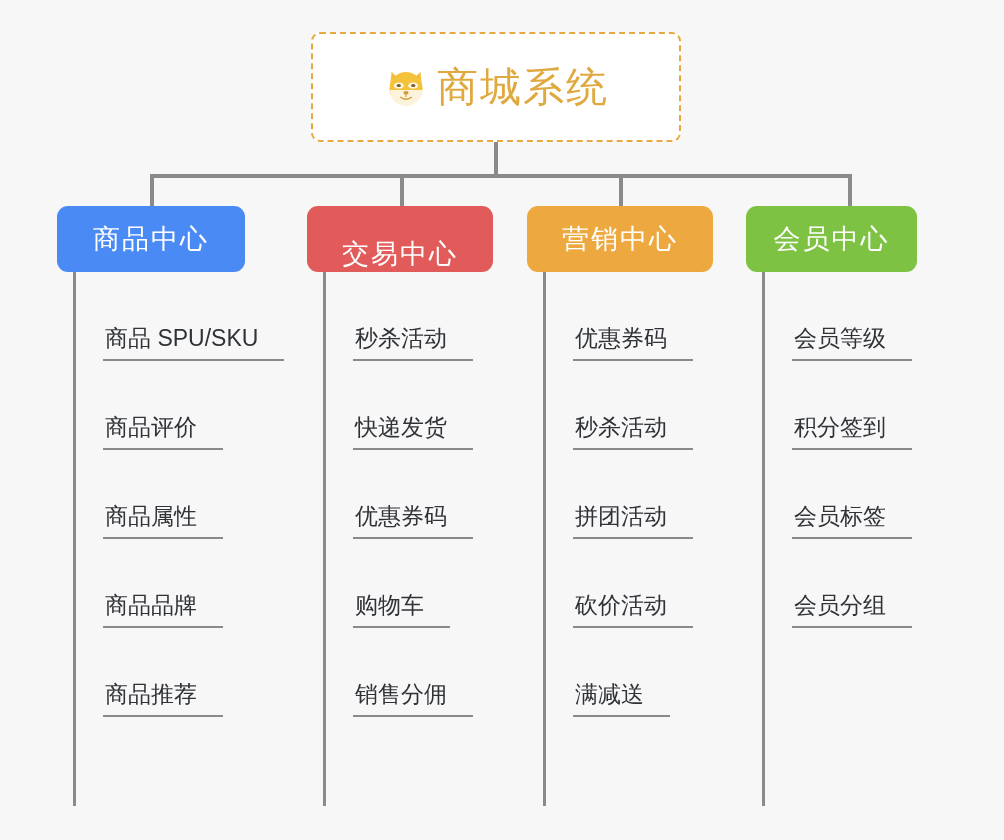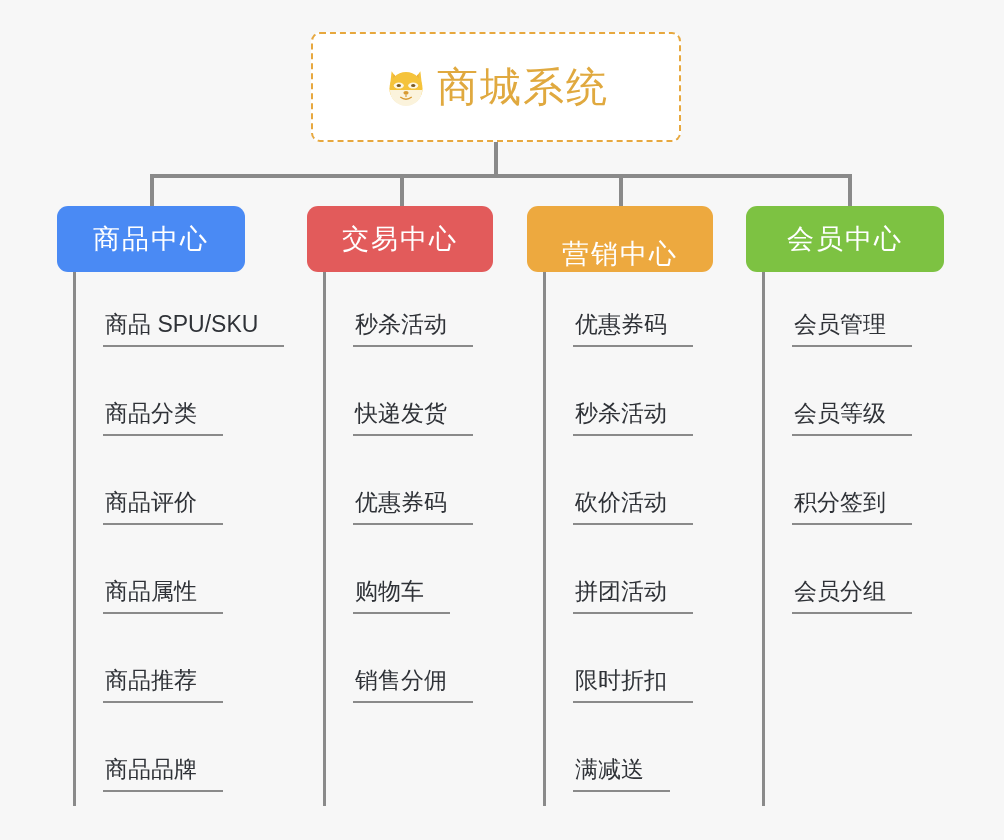--- a/index.html
+++ b/index.html
@@ -80,21 +80,21 @@
   }
   .leaf-spine {
     position: absolute;
     width: 3px;
     background: #8a8a8a;
     left: 16px;
   }
   .leaf-list {
     position: absolute;
     left: 16px;
-    top: 52px;
+    top: 66px;
     margin: 0;
     padding: 0;
     list-style: none;
   }
   .leaf {
     position: relative;
     height: 89px;
     box-sizing: border-box;
     display: flex;
     align-items: flex-end;
@@ -147,39 +147,36 @@
   <div class="category" style="left:57px;">
     <div class="cat-header" style="background:#4a8af4; width:188px;">
       <span>商品中心</span>
     </div>
     <div class="leaf-spine" style="top:66px; height:534px;"></div>
     <ul class="leaf-list">
       <li class="leaf">
           <span class="leaf-label">商品 SPU/SKU</span>
         </li>
       <li class="leaf">
-          <span class="leaf-label">商品分类</span>
-        </li>
-      <li class="leaf">
           <span class="leaf-label">商品评价</span>
         </li>
       <li class="leaf">
           <span class="leaf-label">商品属性</span>
         </li>
       <li class="leaf">
+          <span class="leaf-label">商品品牌</span>
+        </li>
+      <li class="leaf">
           <span class="leaf-label">商品推荐</span>
         </li>
-      <li class="leaf">
-          <span class="leaf-label">商品品牌</span>
-        </li>
     </ul>
   </div>
 
   <div class="category" style="left:307px;">
-    <div class="cat-header" style="background:#e25b5b; width:186px;">
+    <div class="cat-header" style="background:#e25b5b; width:186px;align-items:flex-end;">
       <span>交易中心</span>
     </div>
     <div class="leaf-spine" style="top:66px; height:534px;"></div>
     <ul class="leaf-list">
       <li class="leaf">
           <span class="leaf-label">秒杀活动</span>
         </li>
       <li class="leaf">
           <span class="leaf-label">快递发货</span>
         </li>
@@ -189,60 +186,57 @@
       <li class="leaf">
           <span class="leaf-label">购物车</span>
         </li>
       <li class="leaf">
           <span class="leaf-label">销售分佣</span>
         </li>
     </ul>
   </div>
 
   <div class="category" style="left:527px;">
-    <div class="cat-header" style="background:#eda93f; width:186px;align-items:flex-end;">
+    <div class="cat-header" style="background:#eda93f; width:186px;">
       <span>营销中心</span>
     </div>
     <div class="leaf-spine" style="top:66px; height:534px;"></div>
     <ul class="leaf-list">
       <li class="leaf">
           <span class="leaf-label">优惠券码</span>
         </li>
       <li class="leaf">
           <span class="leaf-label">秒杀活动</span>
         </li>
       <li class="leaf">
+          <span class="leaf-label">拼团活动</span>
+        </li>
+      <li class="leaf">
           <span class="leaf-label">砍价活动</span>
         </li>
       <li class="leaf">
-          <span class="leaf-label">拼团活动</span>
-        </li>
-      <li class="leaf">
-          <span class="leaf-label">限时折扣</span>
-        </li>
-      <li class="leaf">
           <span class="leaf-label">满减送</span>
         </li>
     </ul>
   </div>
 
   <div class="category" style="left:746px;">
-    <div class="cat-header" style="background:#7dc242; width:198px;">
+    <div class="cat-header" style="background:#7dc242; width:171px;">
       <span>会员中心</span>
     </div>
     <div class="leaf-spine" style="top:66px; height:534px;"></div>
     <ul class="leaf-list">
       <li class="leaf">
-          <span class="leaf-label">会员管理</span>
-        </li>
-      <li class="leaf">
           <span class="leaf-label">会员等级</span>
         </li>
       <li class="leaf">
           <span class="leaf-label">积分签到</span>
         </li>
       <li class="leaf">
+          <span class="leaf-label">会员标签</span>
+        </li>
+      <li class="leaf">
           <span class="leaf-label">会员分组</span>
         </li>
     </ul>
   </div>
 
 </div>
 
 </body></html>

